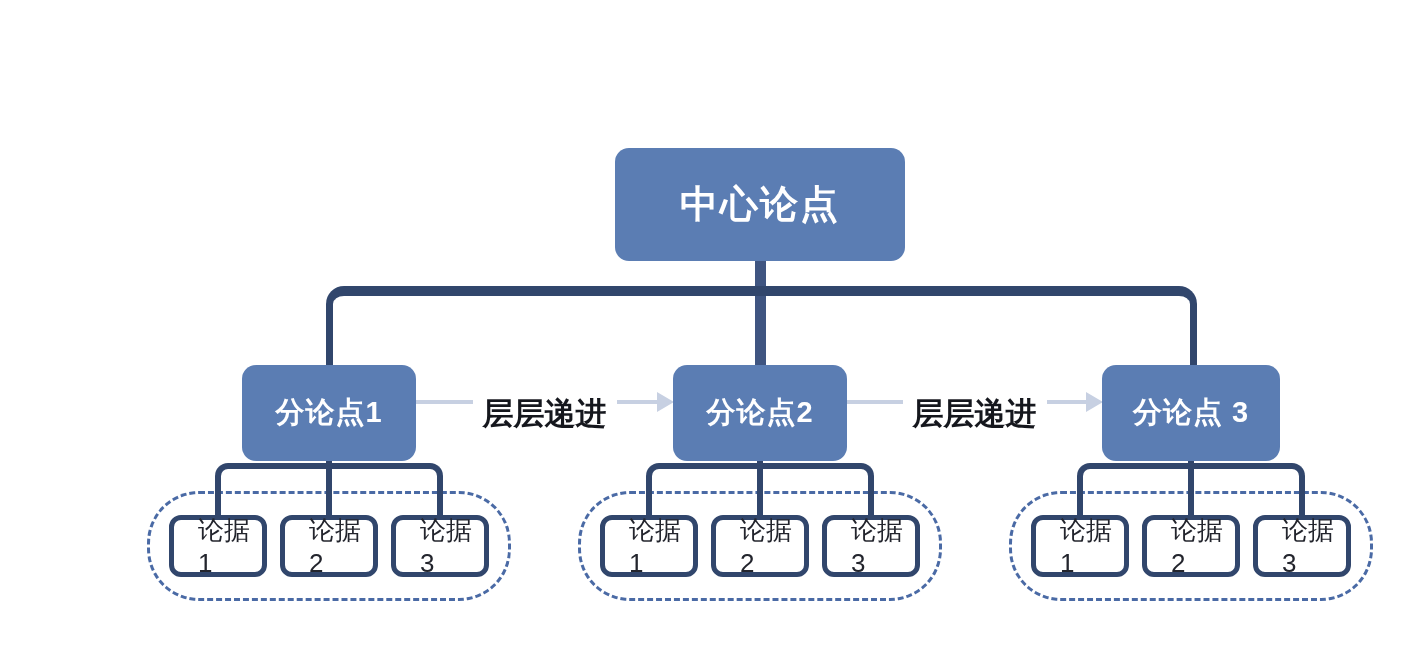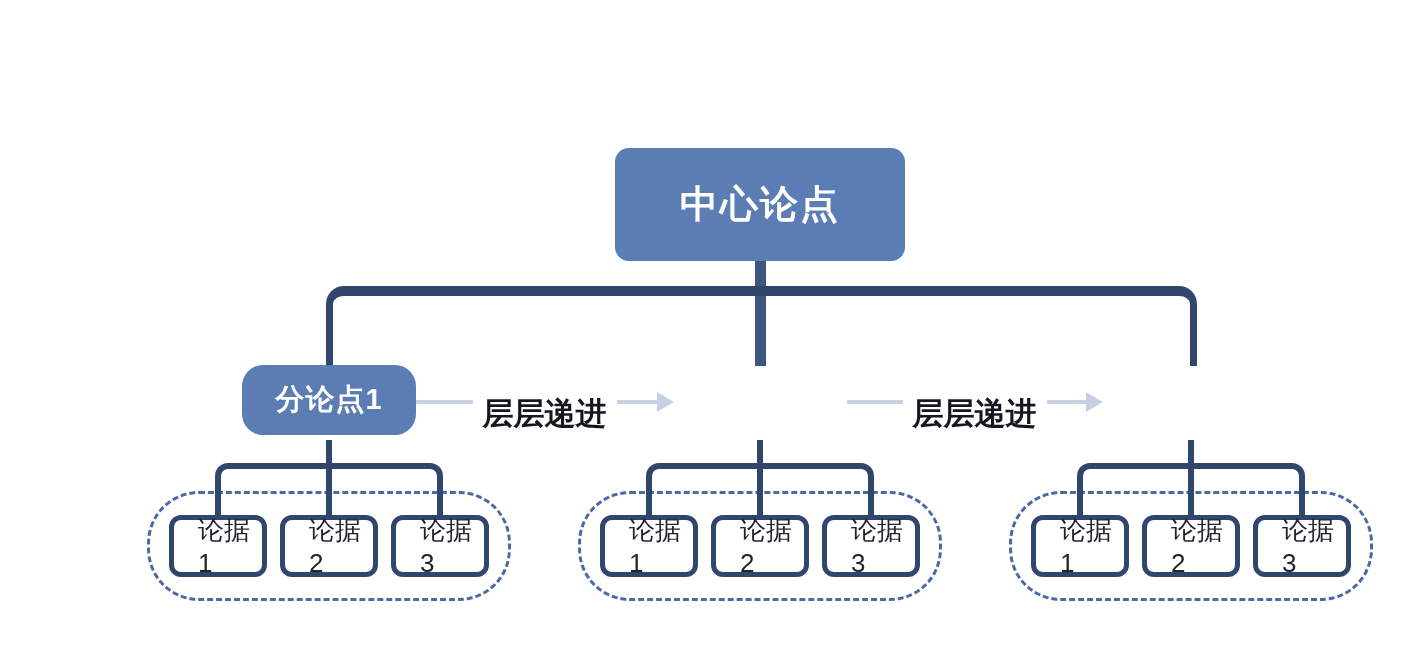--- a/index.html
+++ b/index.html
@@ -19,21 +19,21 @@
   *{margin:12px;padding:0;box-sizing:border-box;}
   html,body{width:1424px;height:652px;background:var(--page-bg);
     font-family:"Liberation Sans","DejaVu Sans",sans-serif;overflow:hidden;}
   .canvas{position:relative;width:1424px;height:652px;background:var(--page-bg);}
 
   
   .node{position:absolute;background:var(--node-fill);color:var(--node-text);
     border-radius:14px;display:flex;align-items:center;justify-content:center;
     font-weight:bold;z-index:3;}
   .node-root{left:567px;top:100px;width:290px;height:113px;font-size:38px;letter-spacing:2px;}
-  .node-branch{top:317px;height:70px;font-size:29px;letter-spacing:1px;border-radius:21px;}
+  .node-branch{top:317px;height:96px;font-size:29px;letter-spacing:1px;}
   .branch-1{left:194px;width:174px;}
   .branch-2{left:625px;width:174px;}
   .branch-3{left:1054px;width:178px;}
 
   
   .stem-center{position:absolute;left:707px;top:213px;width:11px;height:105px;
     background:var(--connector-stem);z-index:1;}
   .bracket-top{position:absolute;left:278px;top:238px;width:871px;height:80px;
     border-top:10px solid var(--connector-dark);
     border-left:7px solid var(--connector-dark);
@@ -83,20 +83,22 @@
 <body>
 
 <div class="canvas">
 
   <div class="node node-root">中心论点</div>
 
   <div class="stem-center"></div>
   <div class="bracket-top"></div>
 
   <div class="node node-branch branch-1">分论点1</div>
+  <div class="node node-branch branch-2">分论点2</div>
+  <div class="node node-branch branch-3">分论点 3</div>
 
   <div class="arrow-line arrow-line-1"></div>
   <div class="arrow-head arrow-head-1"></div>
   <div class="arrow-label arrow-label-1">
     <span>层层递进</span>
   </div>
 
   <div class="arrow-line arrow-line-2"></div>
   <div class="arrow-head arrow-head-2"></div>
   <div class="arrow-label arrow-label-2">

